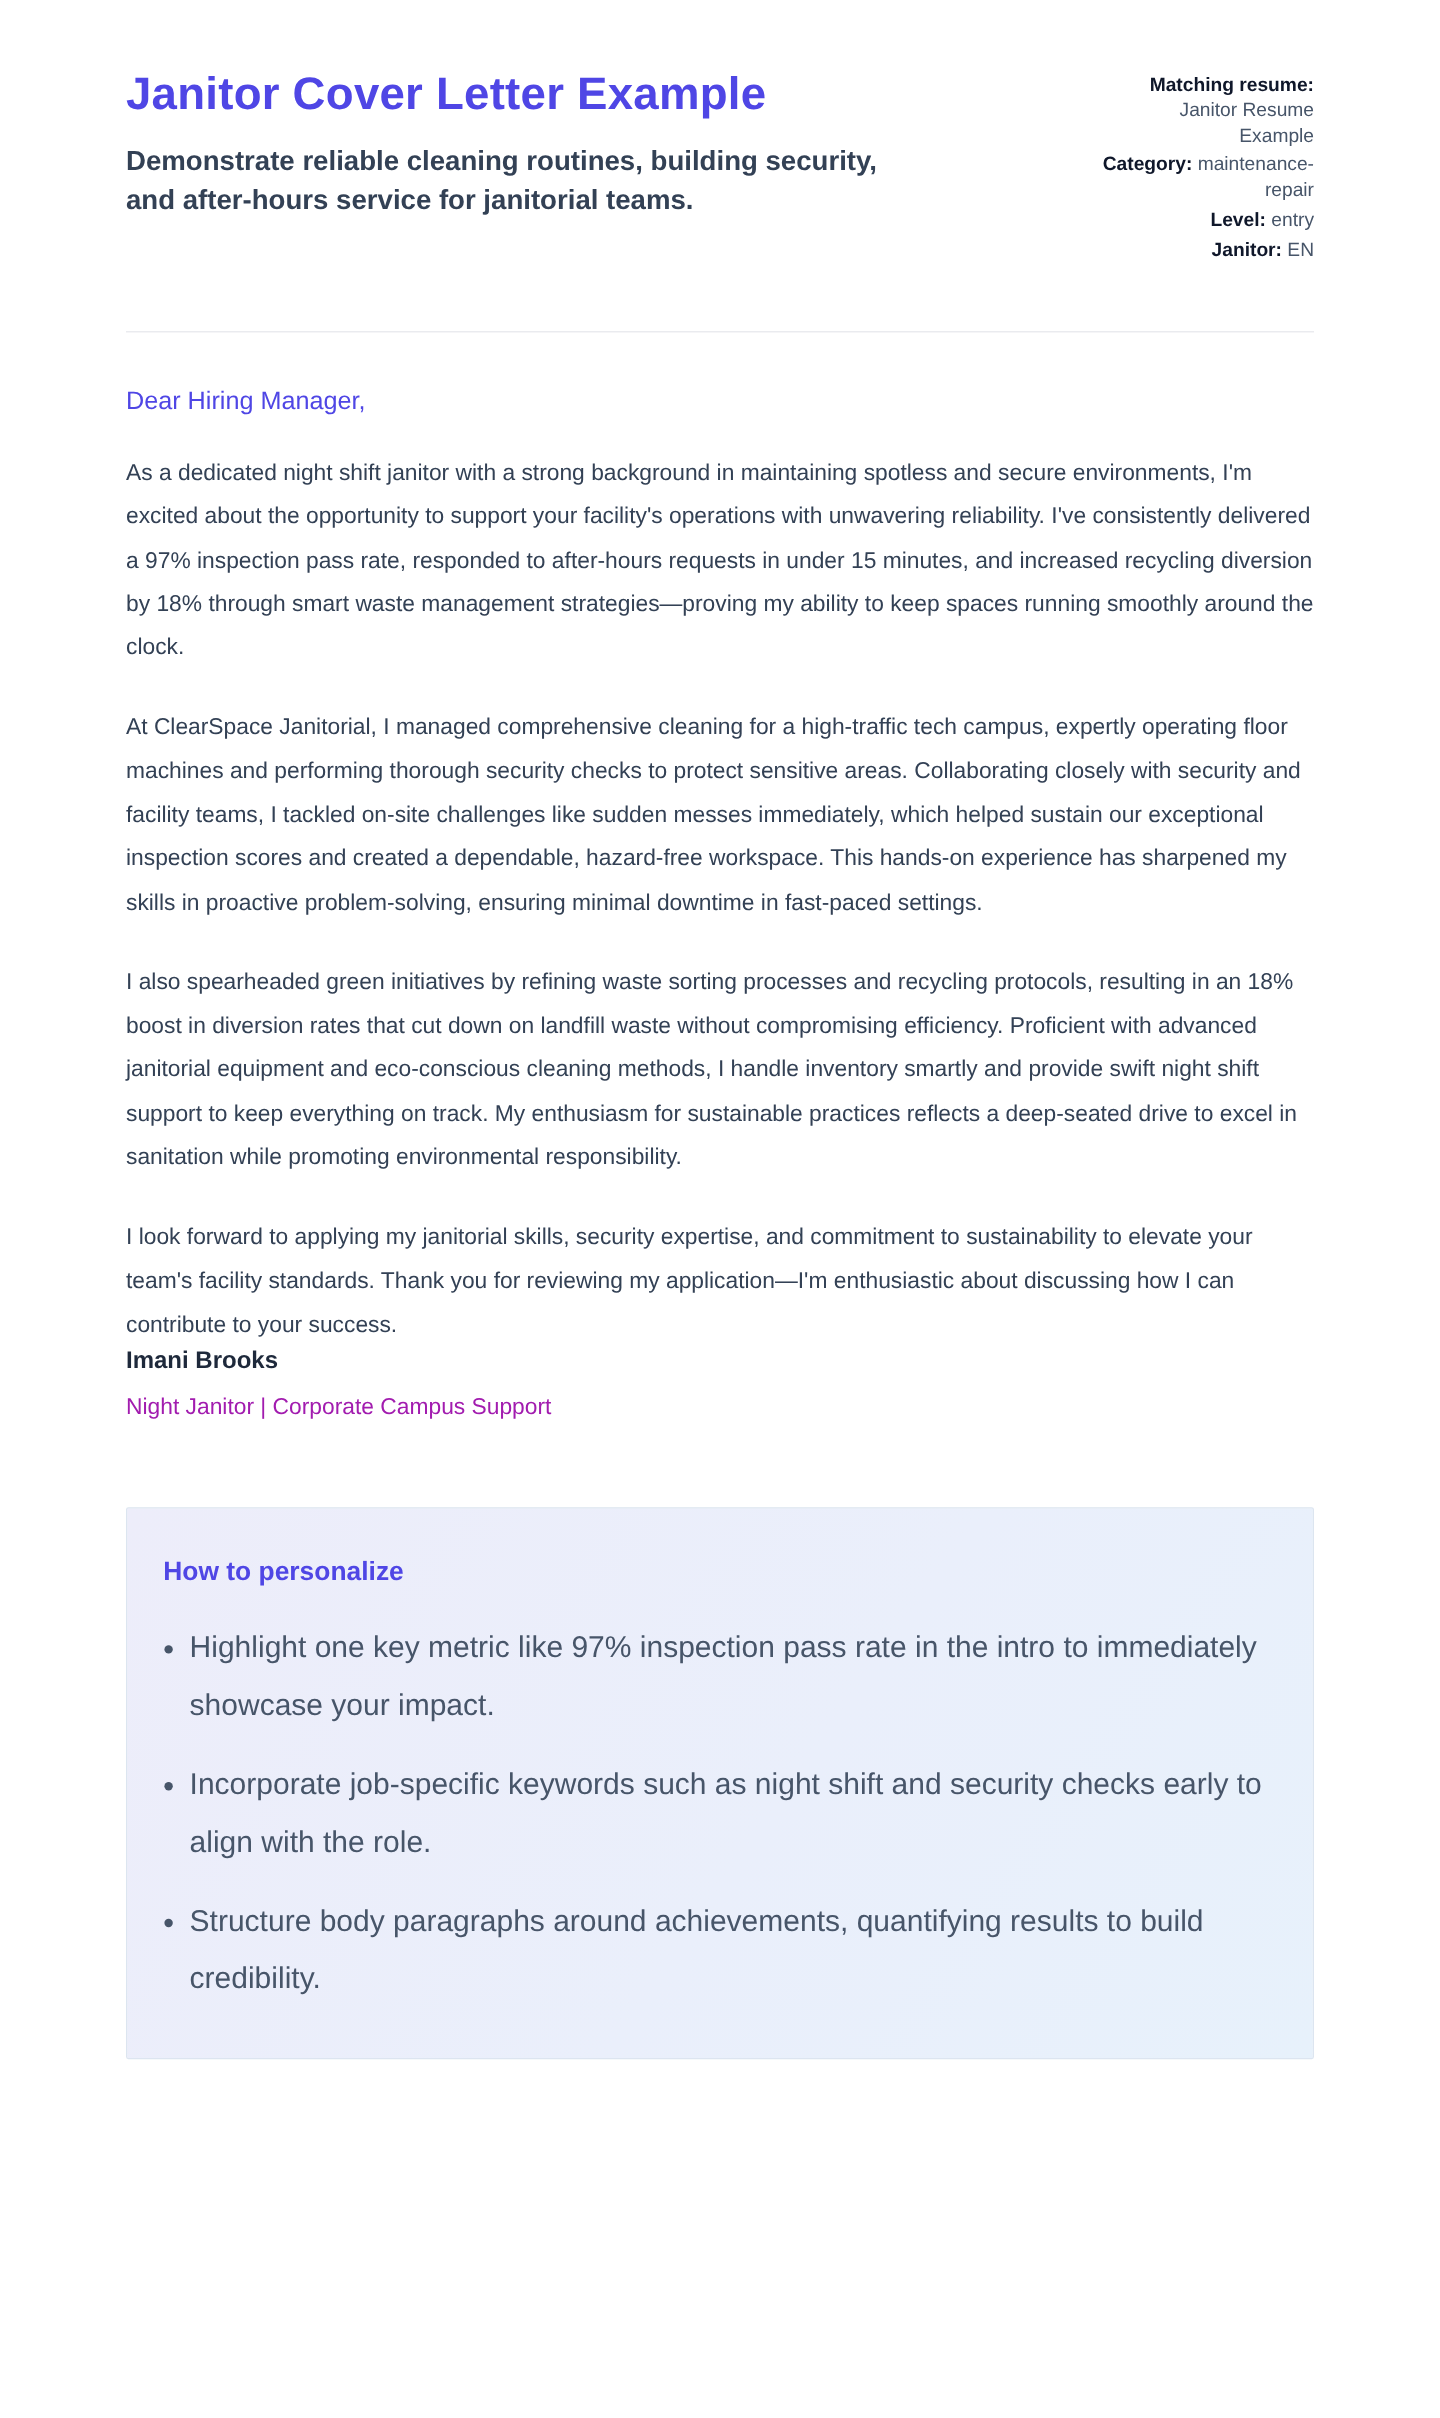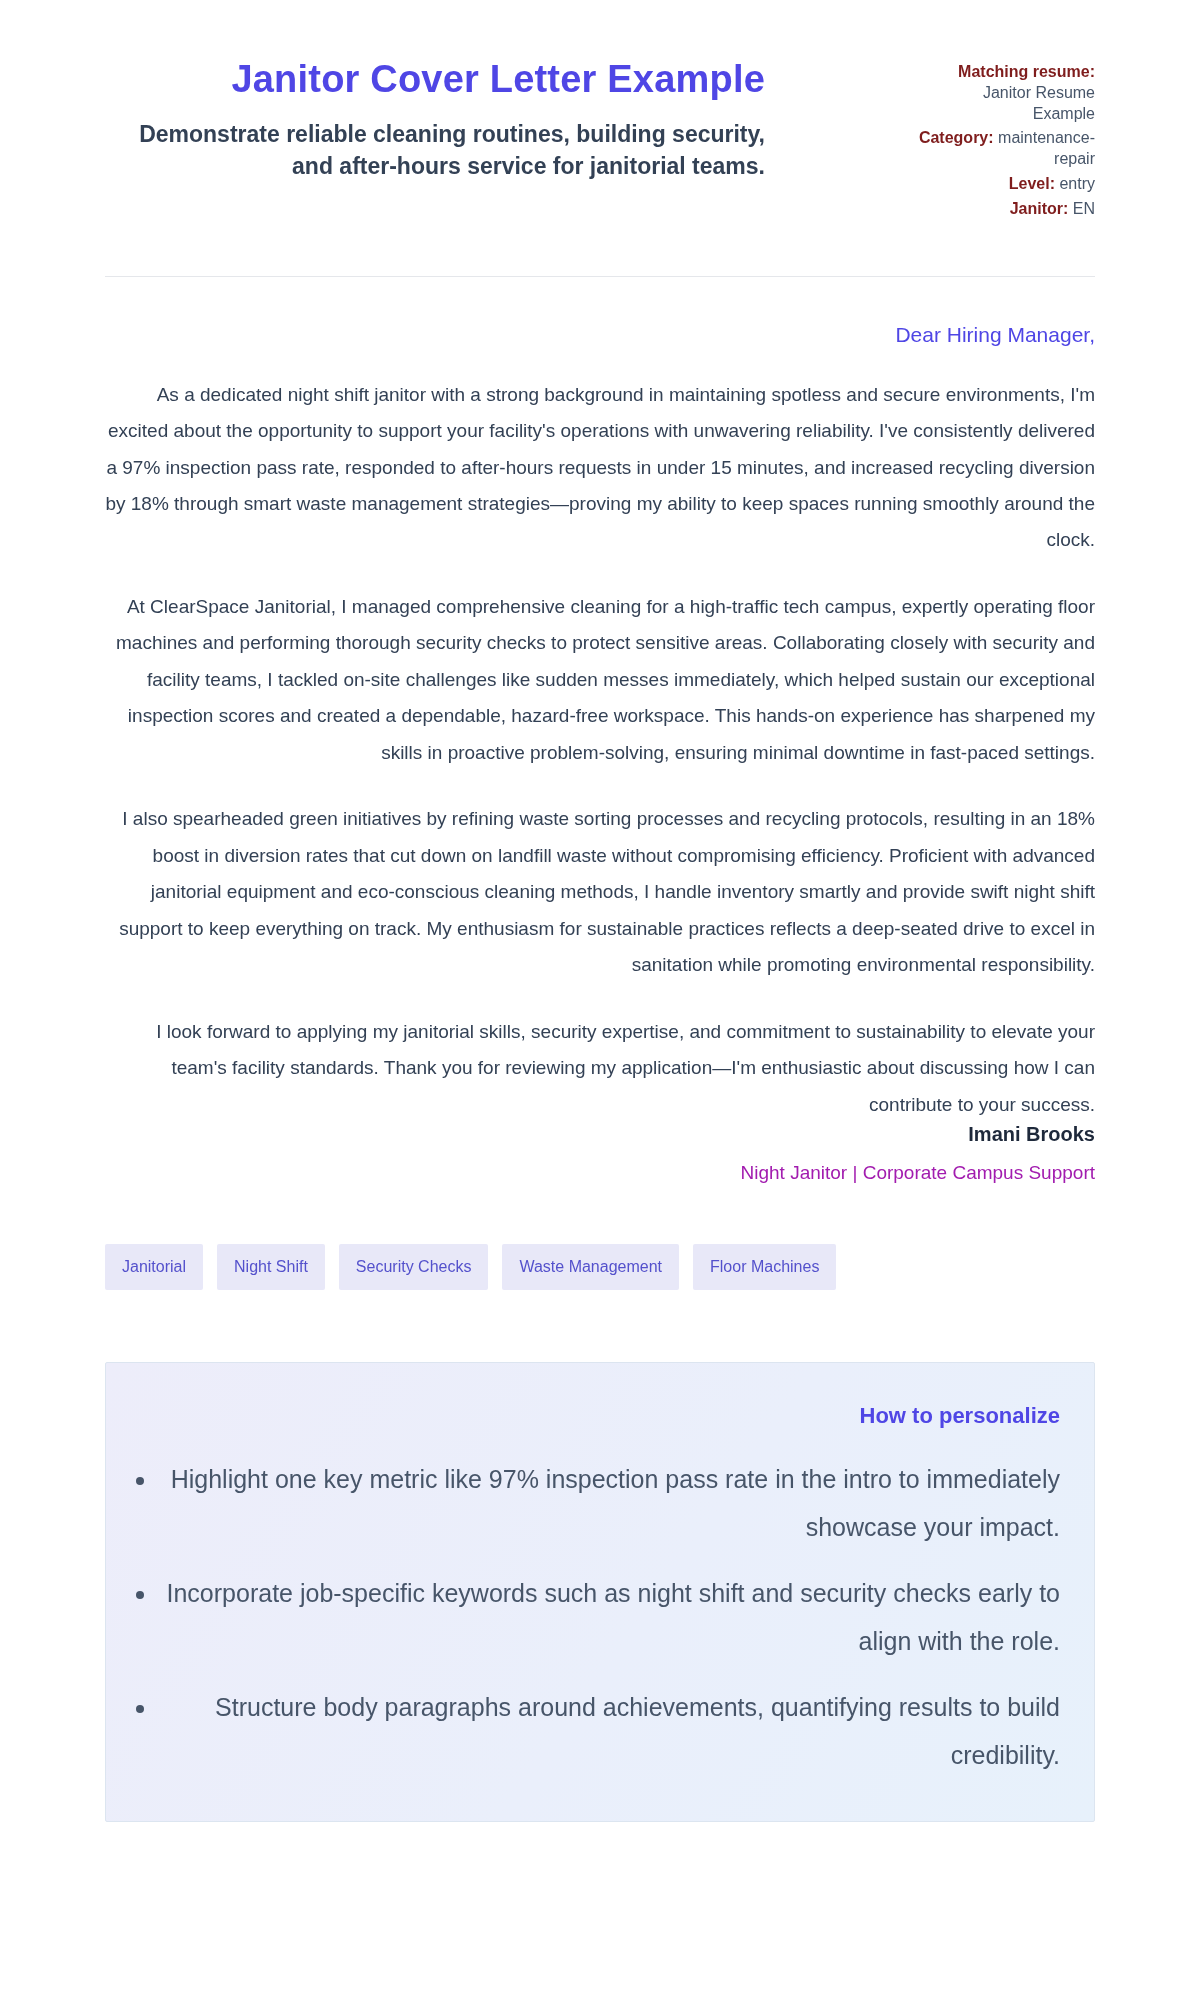--- a/index.html
+++ b/index.html
@@ -1,15 +1,15 @@
 <!DOCTYPE html>
 <html><head>
 <meta charset="utf-8">
 <style>
-  * { margin: 0; padding: 0; box-sizing: border-box; text-align: right; }
+  * { margin: 0; padding: 0; box-sizing: border-box; }
   html, body { background: #ffffff; }
   body {
     font-family: "Liberation Sans", "DejaVu Sans", sans-serif;
     color: #334155;
   }
   .page {
     width: 1200px;
     min-height: 2015px;
     margin: 0 auto;
     padding: 58px 105px 70px 105px;
@@ -43,21 +43,21 @@
   .meta {
     width: 178px;
     flex: none;
     text-align: right;
     font-size: 16px;
     line-height: 1.3;
     color: #475569;
     padding-top: 4px;
   }
   .meta-field { margin-bottom: 4px; }
-  .meta-label { font-weight: 700; color: #7f1d1d; margin-top: 28px; }
+  .meta-label { font-weight: 700; color: #0f172a; margin-top: 28px; }
 
   
   .greeting {
     margin-top: 46px;
     color: #4f46e5;
     font-size: 21px;
     font-weight: 400;
   }
   .para {
     margin-top: 30px;
@@ -157,27 +157,20 @@
     <p class="para">As a dedicated night shift janitor with a strong background in maintaining spotless and secure environments, I'm excited about the opportunity to support your facility's operations with unwavering reliability. I've consistently delivered a 97% inspection pass rate, responded to after-hours requests in under 15 minutes, and increased recycling diversion by 18% through smart waste management strategies—proving my ability to keep spaces running smoothly around the clock.</p>
     <p class="para">At ClearSpace Janitorial, I managed comprehensive cleaning for a high-traffic tech campus, expertly operating floor machines and performing thorough security checks to protect sensitive areas. Collaborating closely with security and facility teams, I tackled on-site challenges like sudden messes immediately, which helped sustain our exceptional inspection scores and created a dependable, hazard-free workspace. This hands-on experience has sharpened my skills in proactive problem-solving, ensuring minimal downtime in fast-paced settings.</p>
     <p class="para">I also spearheaded green initiatives by refining waste sorting processes and recycling protocols, resulting in an 18% boost in diversion rates that cut down on landfill waste without compromising efficiency. Proficient with advanced janitorial equipment and eco-conscious cleaning methods, I handle inventory smartly and provide swift night shift support to keep everything on track. My enthusiasm for sustainable practices reflects a deep-seated drive to excel in sanitation while promoting environmental responsibility.</p>
     <p class="para">I look forward to applying my janitorial skills, security expertise, and commitment to sustainability to elevate your team's facility standards. Thank you for reviewing my application—I'm enthusiastic about discussing how I can contribute to your success.</p>
 
     <div class="signature">
       <p class="sig-name">Imani Brooks</p>
       <p class="sig-role">Night Janitor | Corporate Campus Support</p>
     </div>
 
-    <div class="tags">
-      <span class="tag">Janitorial</span>
-      <span class="tag">Night Shift</span>
-      <span class="tag">Security Checks</span>
-      <span class="tag">Waste Management</span>
-      <span class="tag">Floor Machines</span>
-    </div>
 
     <section class="personalize">
       <h2>How to personalize</h2>
       <ul>
         <li>Highlight one key metric like 97% inspection pass rate in the intro to immediately showcase your impact.</li>
         <li>Incorporate job-specific keywords such as night shift and security checks early to align with the role.</li>
         <li>Structure body paragraphs around achievements, quantifying results to build credibility.</li>
       </ul>
     </section>
   </main>

